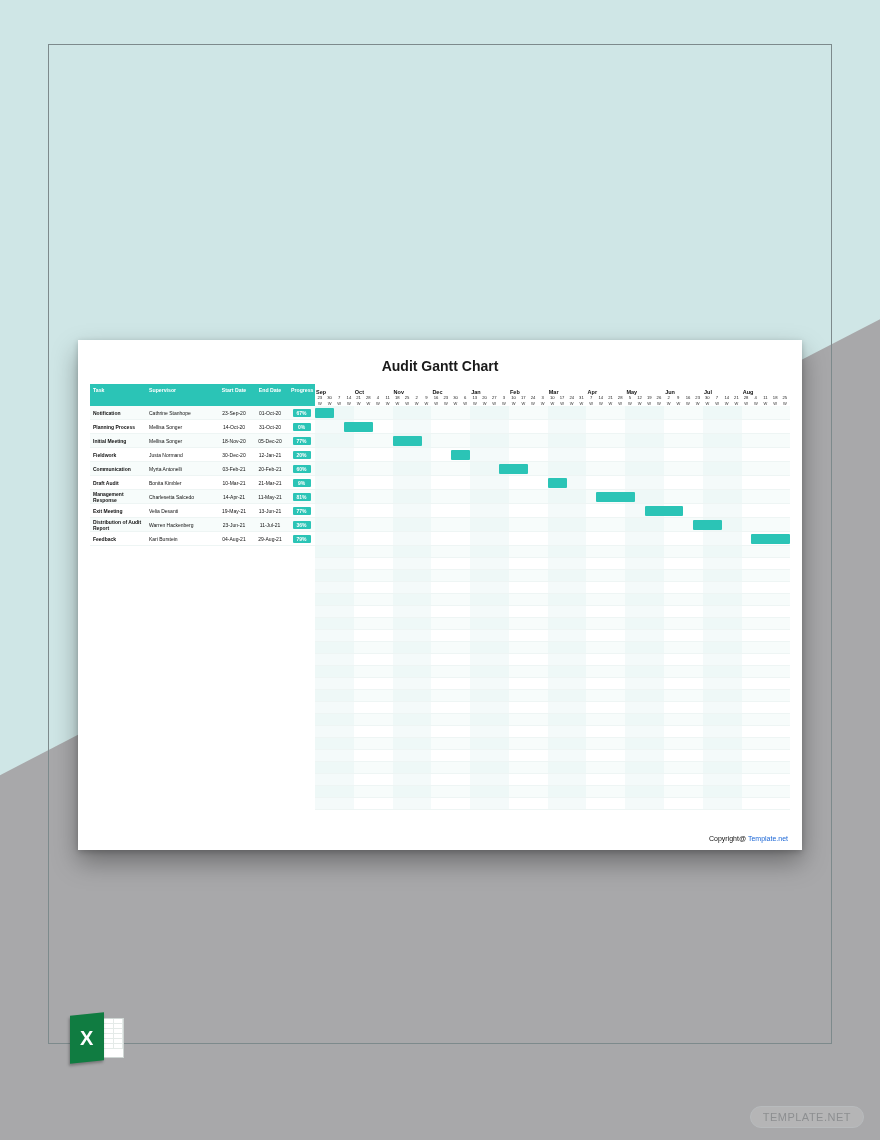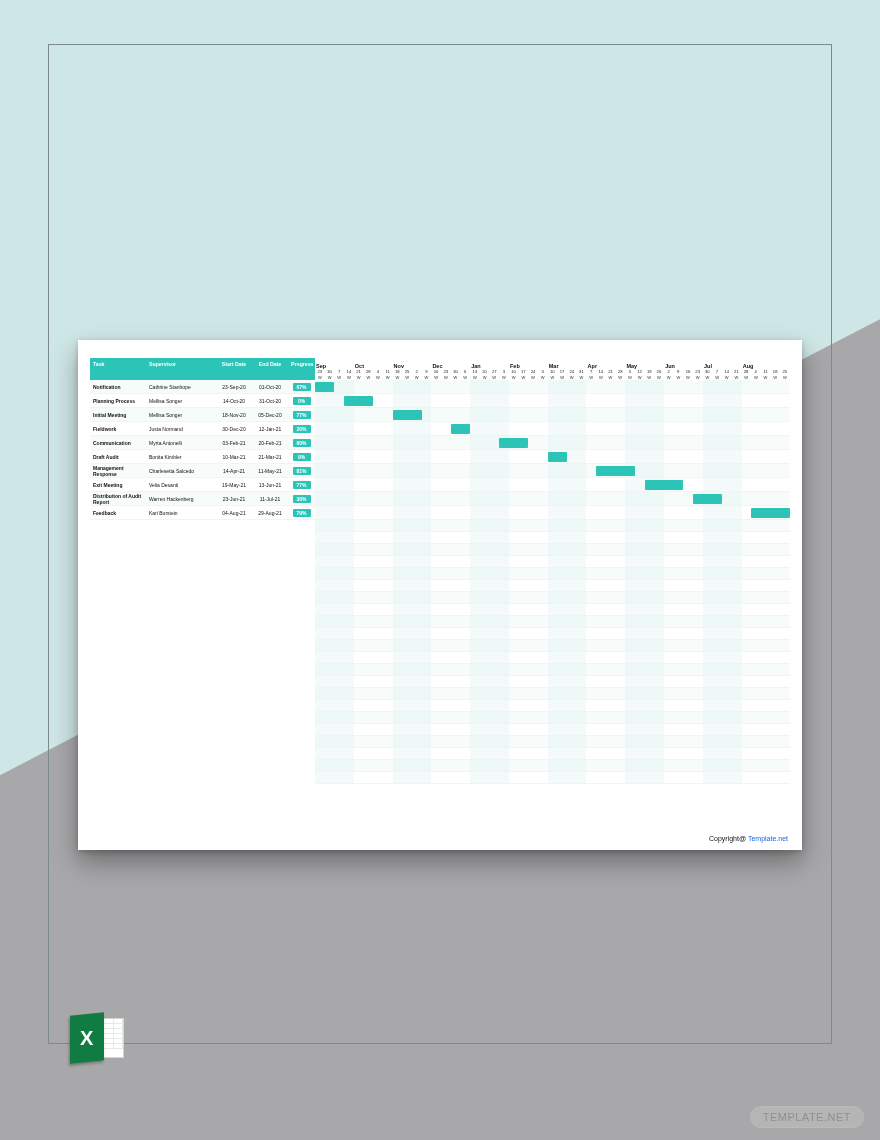--- a/index.html
+++ b/index.html
@@ -120,20 +120,21 @@
     padding:4px 12px; background:rgba(255,255,255,.15);
   }
 </style>
 </head>
 <body>
 
 <div class="bg-top"></div>
 <div class="frame"></div>
 
 <div class="sheet">
+  <div class="title">Audit Gantt Chart</div>
 
   <div class="gantt">
 
     <div class="left">
       <div class="hdr-row">
         <div class="c c-task">Task</div>
         <div class="c c-sup">Supervisor</div>
         <div class="c c-sd">Start Date</div>
         <div class="c c-ed">End Date</div>
         <div class="c c-pg">Progress</div>

